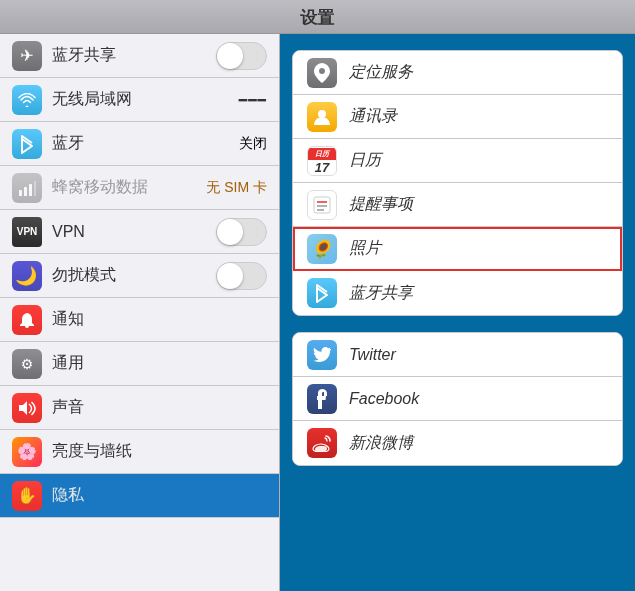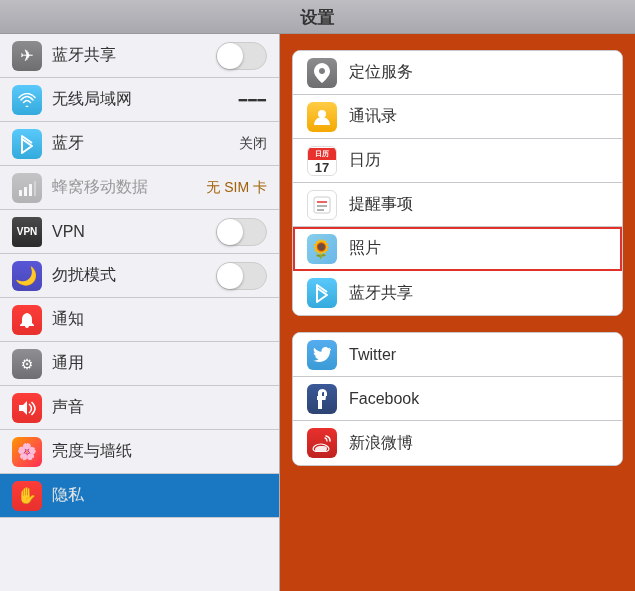--- a/index.html
+++ b/index.html
@@ -81,21 +81,21 @@
     }
 
     .item-label {
       font-size: 16px;
       color: #333;
       flex: 1;
     }
 
     .item-value {
       font-size: 14px;
-      color: #404040;
+      color: #000000;
       margin-left: 4px;
     }
 
     .item-value.gray {
       color: #999;
     }
 
     
     .toggle {
       width: 51px;
@@ -164,22 +164,23 @@
 
     .icon-photoframe {
       background: linear-gradient(to bottom, #8e8e93, #6e6e73);
       color: white;
       font-size: 14px;
     }
 
     
     .content-panel {
       flex: 1;
-      background: #c2410c;
+      background: #0369a1;
       overflow-y: auto;
+      font-style: italic;
     }
 
     .content-group {
       margin: 16px 12px 0;
       background: white;
       border-radius: 8px;
       overflow: hidden;
       border: 1px solid #c8c8cc;
     }
 

